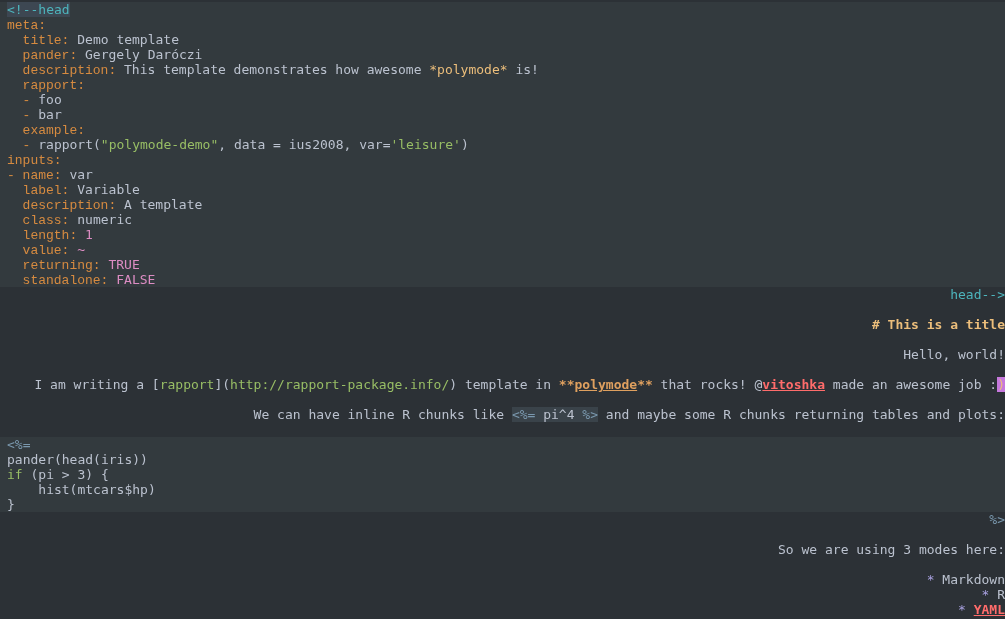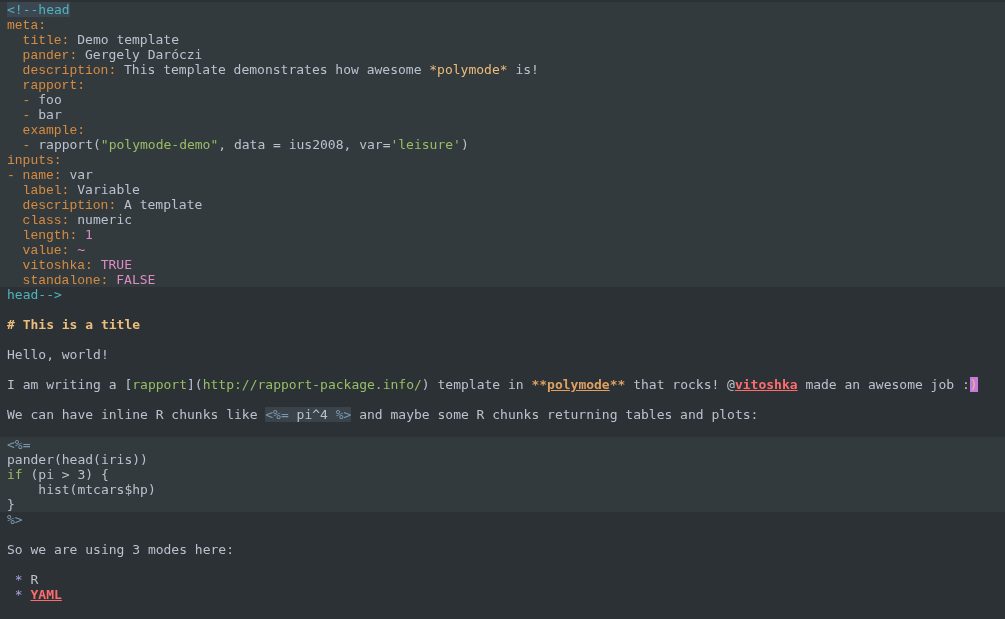--- a/index.html
+++ b/index.html
@@ -12,21 +12,21 @@
     width: 1005px; height: 619px;
     font-family: "DejaVu Sans Mono", monospace;
     font-size: 13px;
     line-height: 15px;
     padding-top: 2px;
     box-sizing: border-box;
     cursor: text;
   }
   .line { height: 15px; white-space: pre; padding-left: 7px; }
   .bg-chunk  { background: var(--bg-chunk); }
-  .bg-main   { background: transparent; }
+  .bg-main   { background: transparent; text-align: right; }
   .s-fg      { color: var(--fg); }
   .s-key     { color: var(--key); font-family: Liberation Mono, monospace; }
   .s-teal    { color: var(--teal); }
   .s-box     { background: var(--boxbg); }
   .s-yellow  { color: var(--yellow); margin-top: 20px; }
   .s-green   { color: var(--green); }
   .s-pink    { color: var(--pink); }
   .s-heading { color: var(--yellow); font-weight: bold; margin-top: 20px; }
   .s-boldorange { color: var(--linkorange); font-weight: bold; }
   .s-ul      { text-decoration: underline; margin-top: 28px; }
@@ -50,36 +50,37 @@
     <div class="line bg-chunk"><span class="s-key">  -</span><span class="s-fg"> bar</span></div>
     <div class="line bg-chunk"><span class="s-key">  example:</span></div>
     <div class="line bg-chunk"><span class="s-key">  -</span><span class="s-fg"> rapport(</span><span class="s-green">"polymode-demo"</span><span class="s-fg">, data = ius2008, var=</span><span class="s-green">'leisure'</span><span class="s-fg">)</span></div>
     <div class="line bg-chunk"><span class="s-key">inputs:</span></div>
     <div class="line bg-chunk"><span class="s-key">- name:</span><span class="s-fg"> var</span></div>
     <div class="line bg-chunk"><span class="s-key">  label:</span><span class="s-fg"> Variable</span></div>
     <div class="line bg-chunk"><span class="s-key">  description:</span><span class="s-fg"> A template</span></div>
     <div class="line bg-chunk"><span class="s-key">  class:</span><span class="s-fg"> numeric</span></div>
     <div class="line bg-chunk"><span class="s-key">  length:</span><span class="s-pink"> 1</span></div>
     <div class="line bg-chunk"><span class="s-key">  value:</span><span class="s-pink"> ~</span></div>
-    <div class="line bg-chunk"><span class="s-key">  vitoshka:</span><span class="s-pink"> TRUE</span></div>
+    <div class="line bg-chunk"><span class="s-key">  returning:</span><span class="s-pink"> TRUE</span></div>
     <div class="line bg-chunk"><span class="s-key">  standalone:</span><span class="s-pink"> FALSE</span></div>
     <div class="line bg-main"><span class="s-teal">head--&gt;</span></div>
     <div class="line bg-main"></div>
     <div class="line bg-main"><span class="s-heading"># This is a title</span></div>
     <div class="line bg-main"></div>
     <div class="line bg-main"><span class="s-fg">Hello, world!</span></div>
     <div class="line bg-main"></div>
     <div class="line bg-main"><span class="s-fg">I am writing a [</span><span class="s-green">rapport</span><span class="s-fg">](</span><span class="s-green">http://rapport-package.info/</span><span class="s-fg">) template in </span><span class="s-boldorange">**</span><span class="s-boldorange s-ul">polymode</span><span class="s-boldorange">**</span><span class="s-fg"> that rocks! @</span><span class="s-red s-ul">vitoshka</span><span class="s-fg"> made an awesome job :</span><span class="s-cursor">)</span></div>
     <div class="line bg-main"></div>
     <div class="line bg-main"><span class="s-fg">We can have inline R chunks like </span><span class="s-steel s-inline">&lt;%=</span><span class="s-fg s-inline"> pi^4 </span><span class="s-steel s-inline">%&gt;</span><span class="s-fg"> and maybe some R chunks returning tables and plots:</span></div>
     <div class="line bg-main"></div>
     <div class="line bg-chunk"><span class="s-steel">&lt;%=</span></div>
     <div class="line bg-chunk"><span class="s-fg">pander(head(iris))</span></div>
     <div class="line bg-chunk"><span class="s-green">if</span><span class="s-fg"> (pi &gt; 3) {</span></div>
     <div class="line bg-chunk"><span class="s-fg">    hist(mtcars$hp)</span></div>
     <div class="line bg-chunk"><span class="s-fg">}</span></div>
     <div class="line bg-main"><span class="s-steel">%&gt;</span></div>
     <div class="line bg-main"></div>
     <div class="line bg-main"><span class="s-fg">So we are using 3 modes here:</span></div>
     <div class="line bg-main"></div>
+    <div class="line bg-main"><span class="s-fg"> </span><span class="s-purple">*</span><span class="s-fg"> Markdown</span></div>
     <div class="line bg-main"><span class="s-fg"> </span><span class="s-purple">*</span><span class="s-fg"> R</span></div>
     <div class="line bg-main"><span class="s-fg"> </span><span class="s-purple">*</span><span class="s-fg"> </span><span class="s-red s-ul">YAML</span></div>
   </div>
 
 </body></html>

